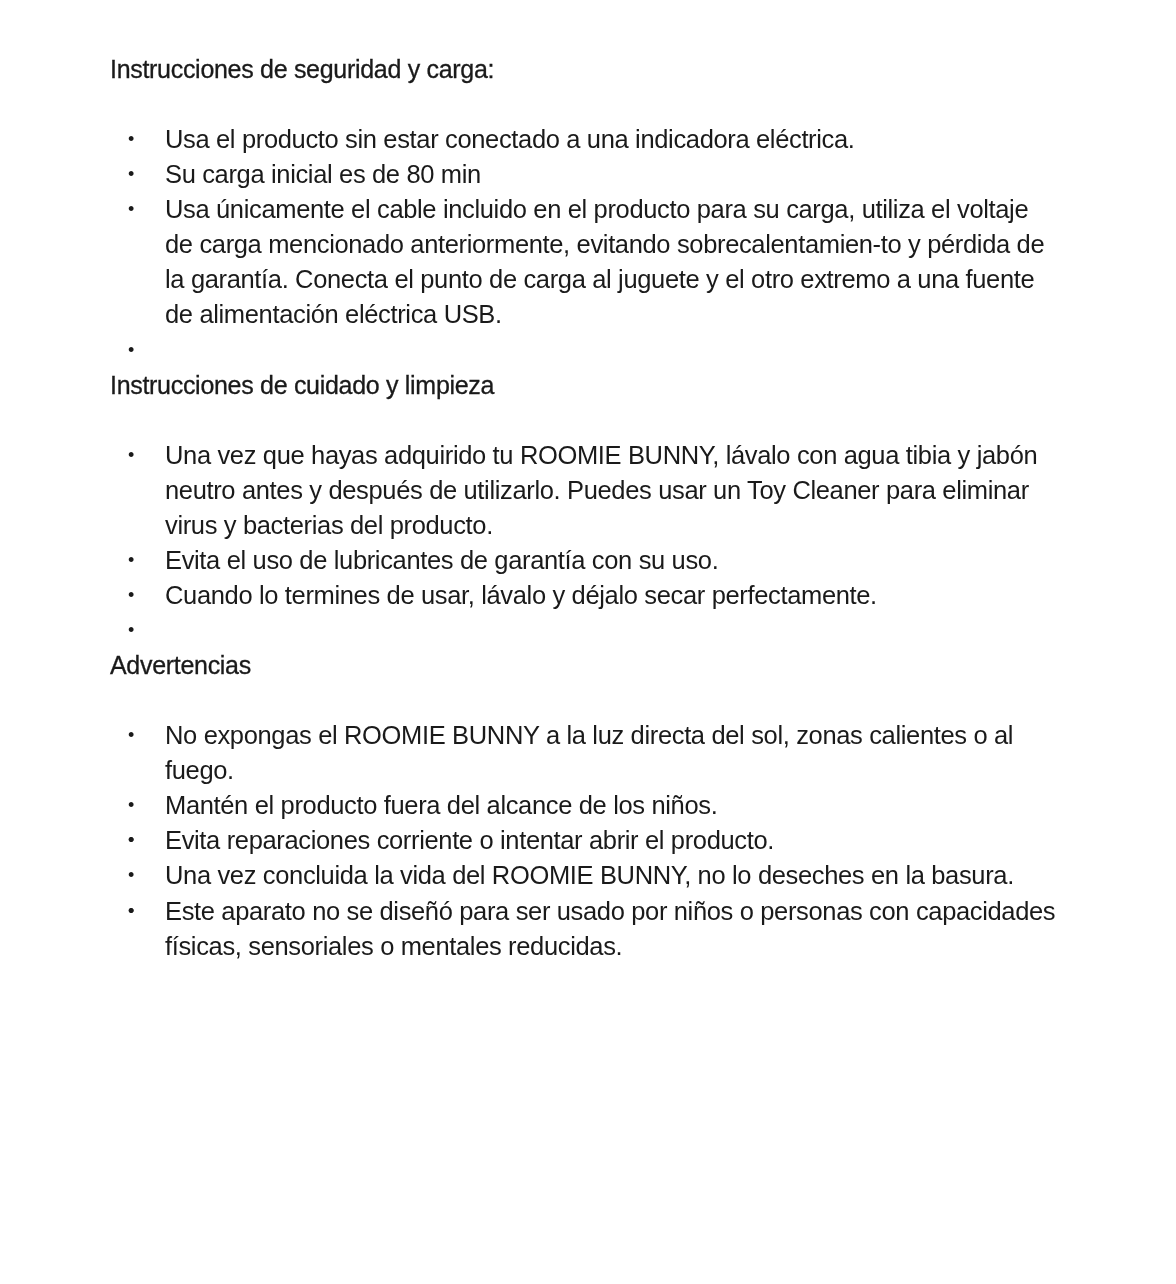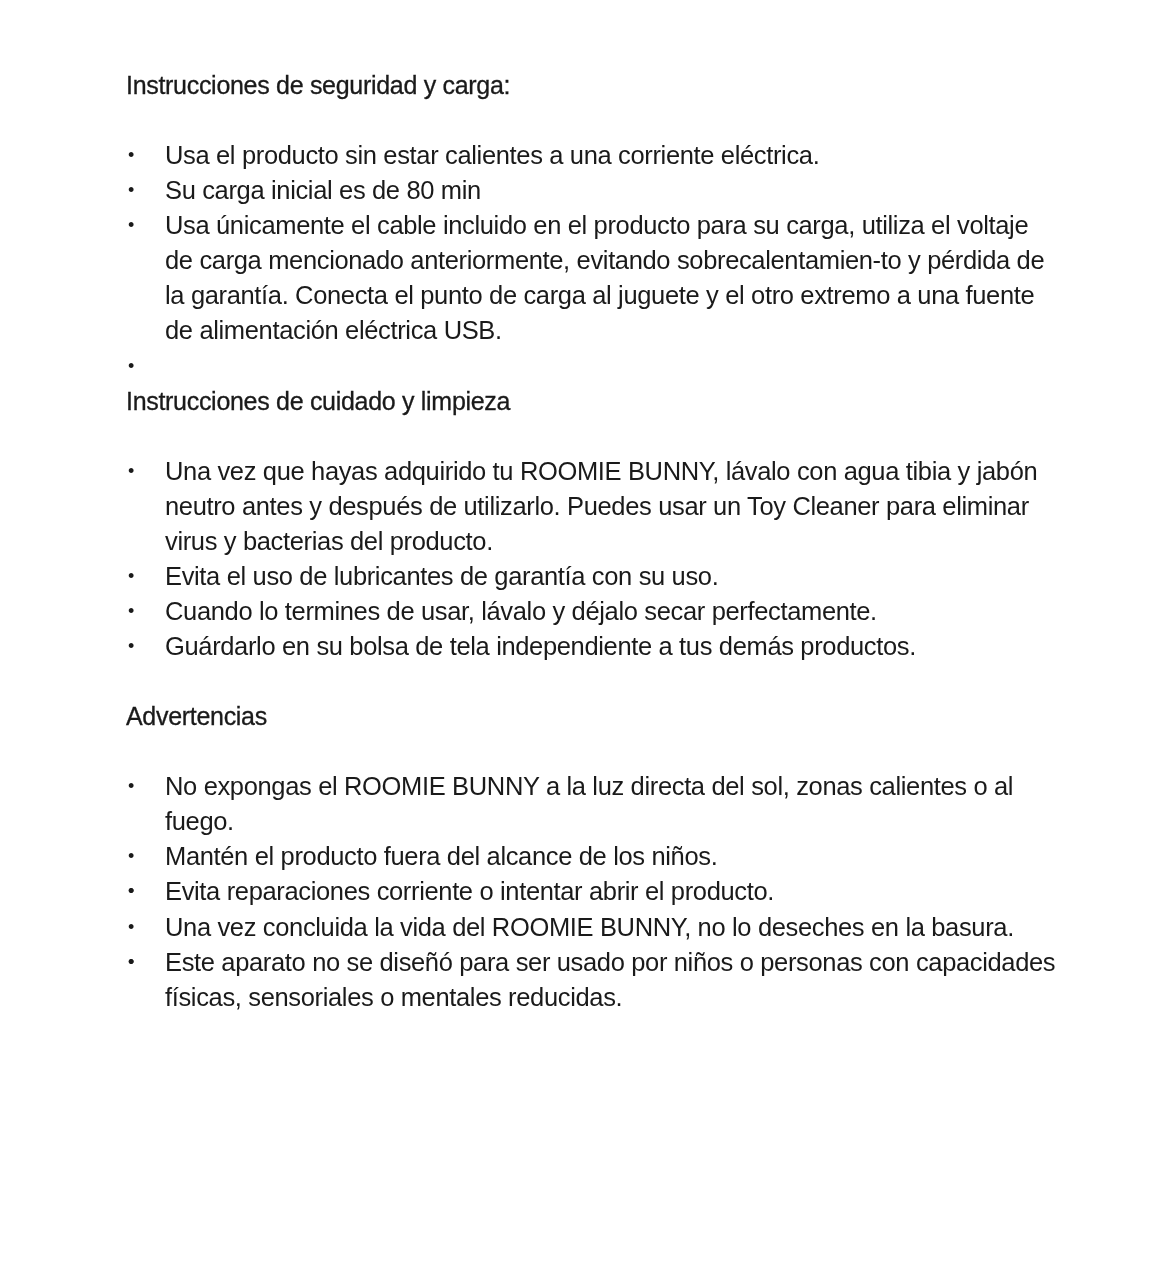--- a/index.html
+++ b/index.html
@@ -3,21 +3,21 @@
 <meta charset="utf-8">
 <style>
   html, body { margin: 0; padding: 0; background: #ffffff; }
   body {
     width: 1176px; height: 1284px; overflow: hidden;
     font-family: "Liberation Sans", sans-serif;
     color: #1a1a1a;
   }
   .doc { position: absolute; left: 110px; top: 52px; width: 950px; }
   .heading {
-    font-size: 25px; font-weight: 500; line-height: 35px; margin: 16px;
+    font-size: 25px; font-weight: 500; line-height: 35px; margin: 0;
     letter-spacing: -0.3px;
     -webkit-text-stroke: 0.3px #1a1a1a;
   }
   ul { list-style: none; margin: 0; padding: 0; }
   .list { margin-top: 35px; margin-bottom: 35px; }
   .list li {
     position: relative; padding-left: 55px;
     font-size: 25.5px; line-height: 35.1px; letter-spacing: -0.35px;
   }
   .bullet {
@@ -26,34 +26,34 @@
   }
 </style>
 </head>
 <body>
 
 <div class="doc">
 
   <section>
     <h2 class="heading">Instrucciones de seguridad y carga:</h2>
     <ul class="list">
-      <li><span class="bullet">•</span><span>Usa el producto sin estar calientes a una corriente eléctrica.</span></li>
+      <li><span class="bullet">•</span><span>Usa el producto sin estar conectado a una indicadora eléctrica.</span></li>
       <li><span class="bullet">•</span><span>Su carga inicial es de 80 min</span></li>
       <li><span class="bullet">•</span><span>Usa únicamente el cable incluido en el producto para su carga, utiliza el voltaje de carga mencionado anteriormente, evitando sobrecalentamien-to y pérdida de la garantía. Conecta el punto de carga al juguete y el otro extremo a una fuente de alimentación eléctrica USB.</span></li>
       <li><span class="bullet">•</span></li>
     </ul>
   </section>
 
   <section>
     <h2 class="heading">Instrucciones de cuidado y limpieza</h2>
     <ul class="list">
       <li><span class="bullet">•</span><span>Una vez que hayas adquirido tu ROOMIE BUNNY, lávalo con agua tibia y jabón neutro antes y después de utilizarlo. Puedes usar un Toy Cleaner para eliminar virus y bacterias del producto.</span></li>
       <li><span class="bullet">•</span><span>Evita el uso de lubricantes de garantía con su uso.</span></li>
       <li><span class="bullet">•</span><span>Cuando lo termines de usar, lávalo y déjalo secar perfectamente.</span></li>
-      <li><span class="bullet">•</span><span>Guárdarlo en su bolsa de tela independiente a tus demás productos.</span></li>
+      <li><span class="bullet">•</span></li>
     </ul>
   </section>
 
   <section>
     <h2 class="heading">Advertencias</h2>
     <ul class="list">
       <li><span class="bullet">•</span><span>No expongas el ROOMIE BUNNY a la luz directa del sol, zonas calientes o al fuego.</span></li>
       <li><span class="bullet">•</span><span>Mantén el producto fuera del alcance de los niños.</span></li>
       <li><span class="bullet">•</span></li>
       <li><span class="bullet">•</span><span>Evita reparaciones corriente o intentar abrir el producto.</span></li>

